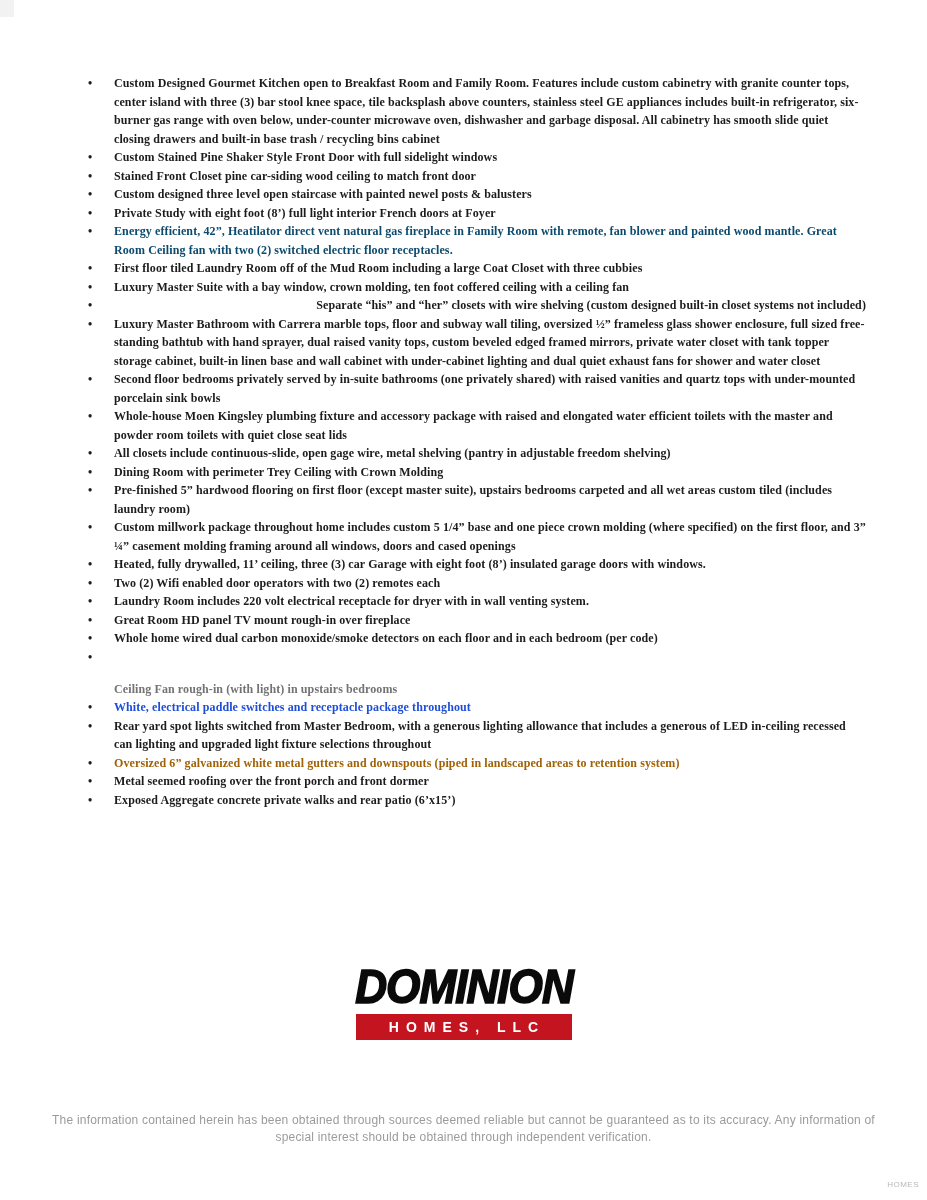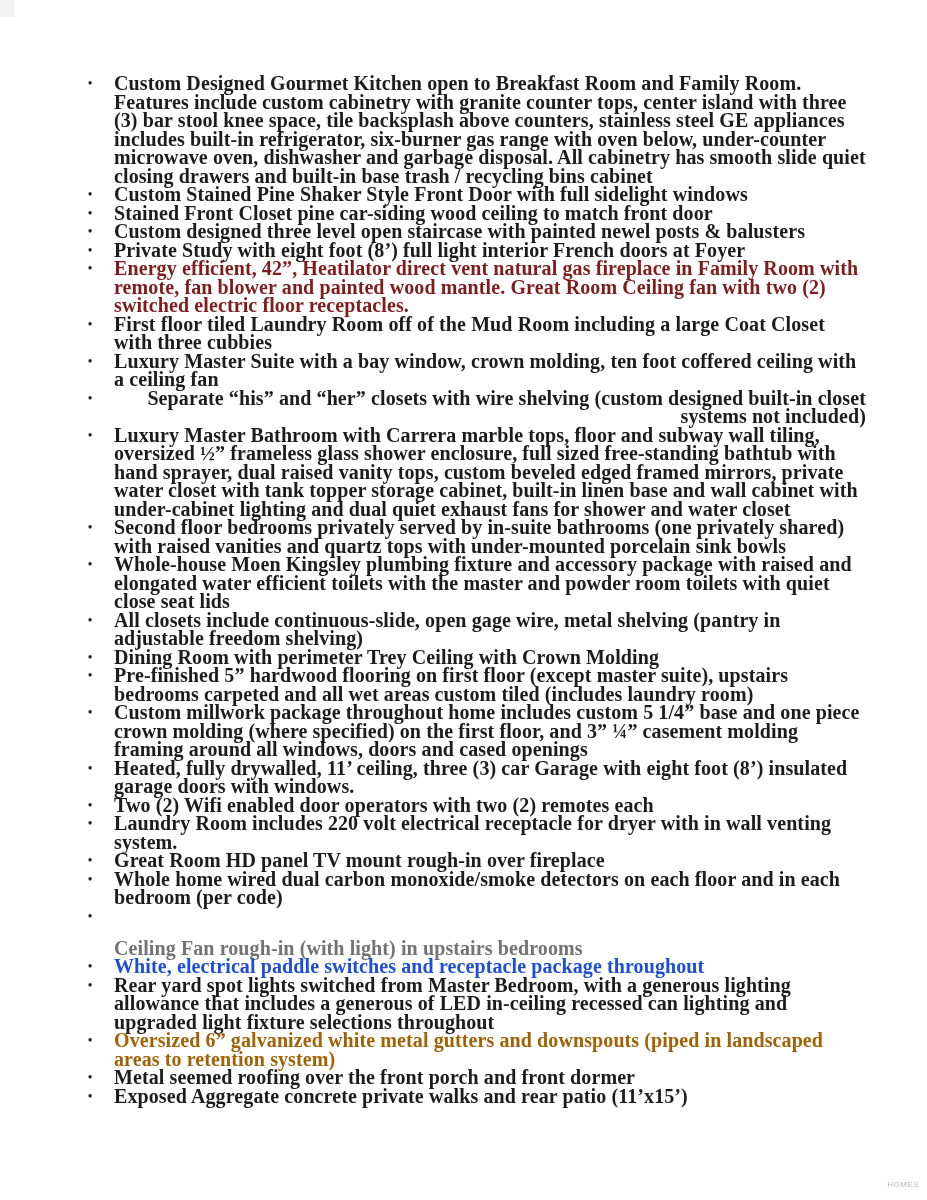--- a/index.html
+++ b/index.html
@@ -12,21 +12,21 @@
   .features {
     position:absolute; top:74px; left:88px; width:778px;
     margin:0; padding:0; list-style:none;
   }
   .feature-item { display:flex; margin:0; }
   .bullet {
     flex:0 0 26px; width:26px; font-size:12px; line-height:18.5px;
     color:#1c1c1c; font-weight:bold;
   }
   .feature-text {
-    flex:1; font-size:20px; font-weight:bold; line-height:18.5px;
+    flex:1; font-size:12px; font-weight:bold; line-height:18.5px;
     color:#1c1c1c; letter-spacing:0.1px;
   }
   .feature-text div { margin:0; }
 
   .provider-note {
     position:absolute; top:934px; left:0; width:100%; text-align:center;
     font-family:"Liberation Sans", sans-serif; font-size:12.5px;
     color:#8c8c8c; letter-spacing:0.7px;
   }
   .logo {
@@ -96,21 +96,21 @@
 
     <li class="feature-item">
       <span class="bullet" style="color: rgb(28, 28, 28);">•</span>
       <div class="feature-text" style="color: rgb(28, 28, 28);">
           <div>Private Study with eight foot (8’) full light interior French doors at Foyer</div>
         </div>
     </li>
 
     <li class="feature-item">
       <span class="bullet" style="color: rgb(28, 28, 28);">•</span>
-      <div class="feature-text" style="color: #7f1d1d;">
+      <div class="feature-text" style="color: #0c4a6e;">
           <div>Energy efficient, 42”, Heatilator direct vent natural gas fireplace in Family Room with remote, fan blower and painted wood mantle. Great Room Ceiling fan with two (2) switched electric floor receptacles.</div>
         </div>
     </li>
 
     <li class="feature-item">
       <span class="bullet" style="color: rgb(28, 28, 28);">•</span>
       <div class="feature-text" style="color: rgb(28, 28, 28);">
           <div>First floor tiled Laundry Room off of the Mud Room including a large Coat Closet with three cubbies</div>
         </div>
     </li>
@@ -244,23 +244,33 @@
     <li class="feature-item">
       <span class="bullet" style="color: rgb(28, 28, 28);">•</span>
       <div class="feature-text" style="color: rgb(28, 28, 28);">
           <div>Metal seemed roofing over the front porch and front dormer</div>
         </div>
     </li>
 
     <li class="feature-item">
       <span class="bullet" style="color: rgb(28, 28, 28);">•</span>
       <div class="feature-text" style="color: rgb(28, 28, 28);">
-          <div>Exposed Aggregate concrete private walks and rear patio (11’x15’)</div>
+          <div>Exposed Aggregate concrete private walks and rear patio (6’x15’)</div>
         </div>
     </li>
   </ul>
 
 
-
+  <div class="logo">
+    <div class="logo-name">DOMINION</div>
+    <div class="logo-bar" style="background: rgb(196, 20, 32);">
+      <span class="logo-sub">HOMES, LLC</span>
+    </div>
+  </div>
+
+  <div class="disclaimer" style="color: rgb(155, 155, 155);">
+    <div>The information contained herein has been obtained through sources deemed reliable but cannot be guaranteed as to its accuracy. Any information of</div>
+    <div>special interest should be obtained through independent verification.</div>
+  </div>
 
   <div class="watermark" style="color: rgb(184, 184, 184);">HOMES</div>
 
 </div>
 
 </body></html>

